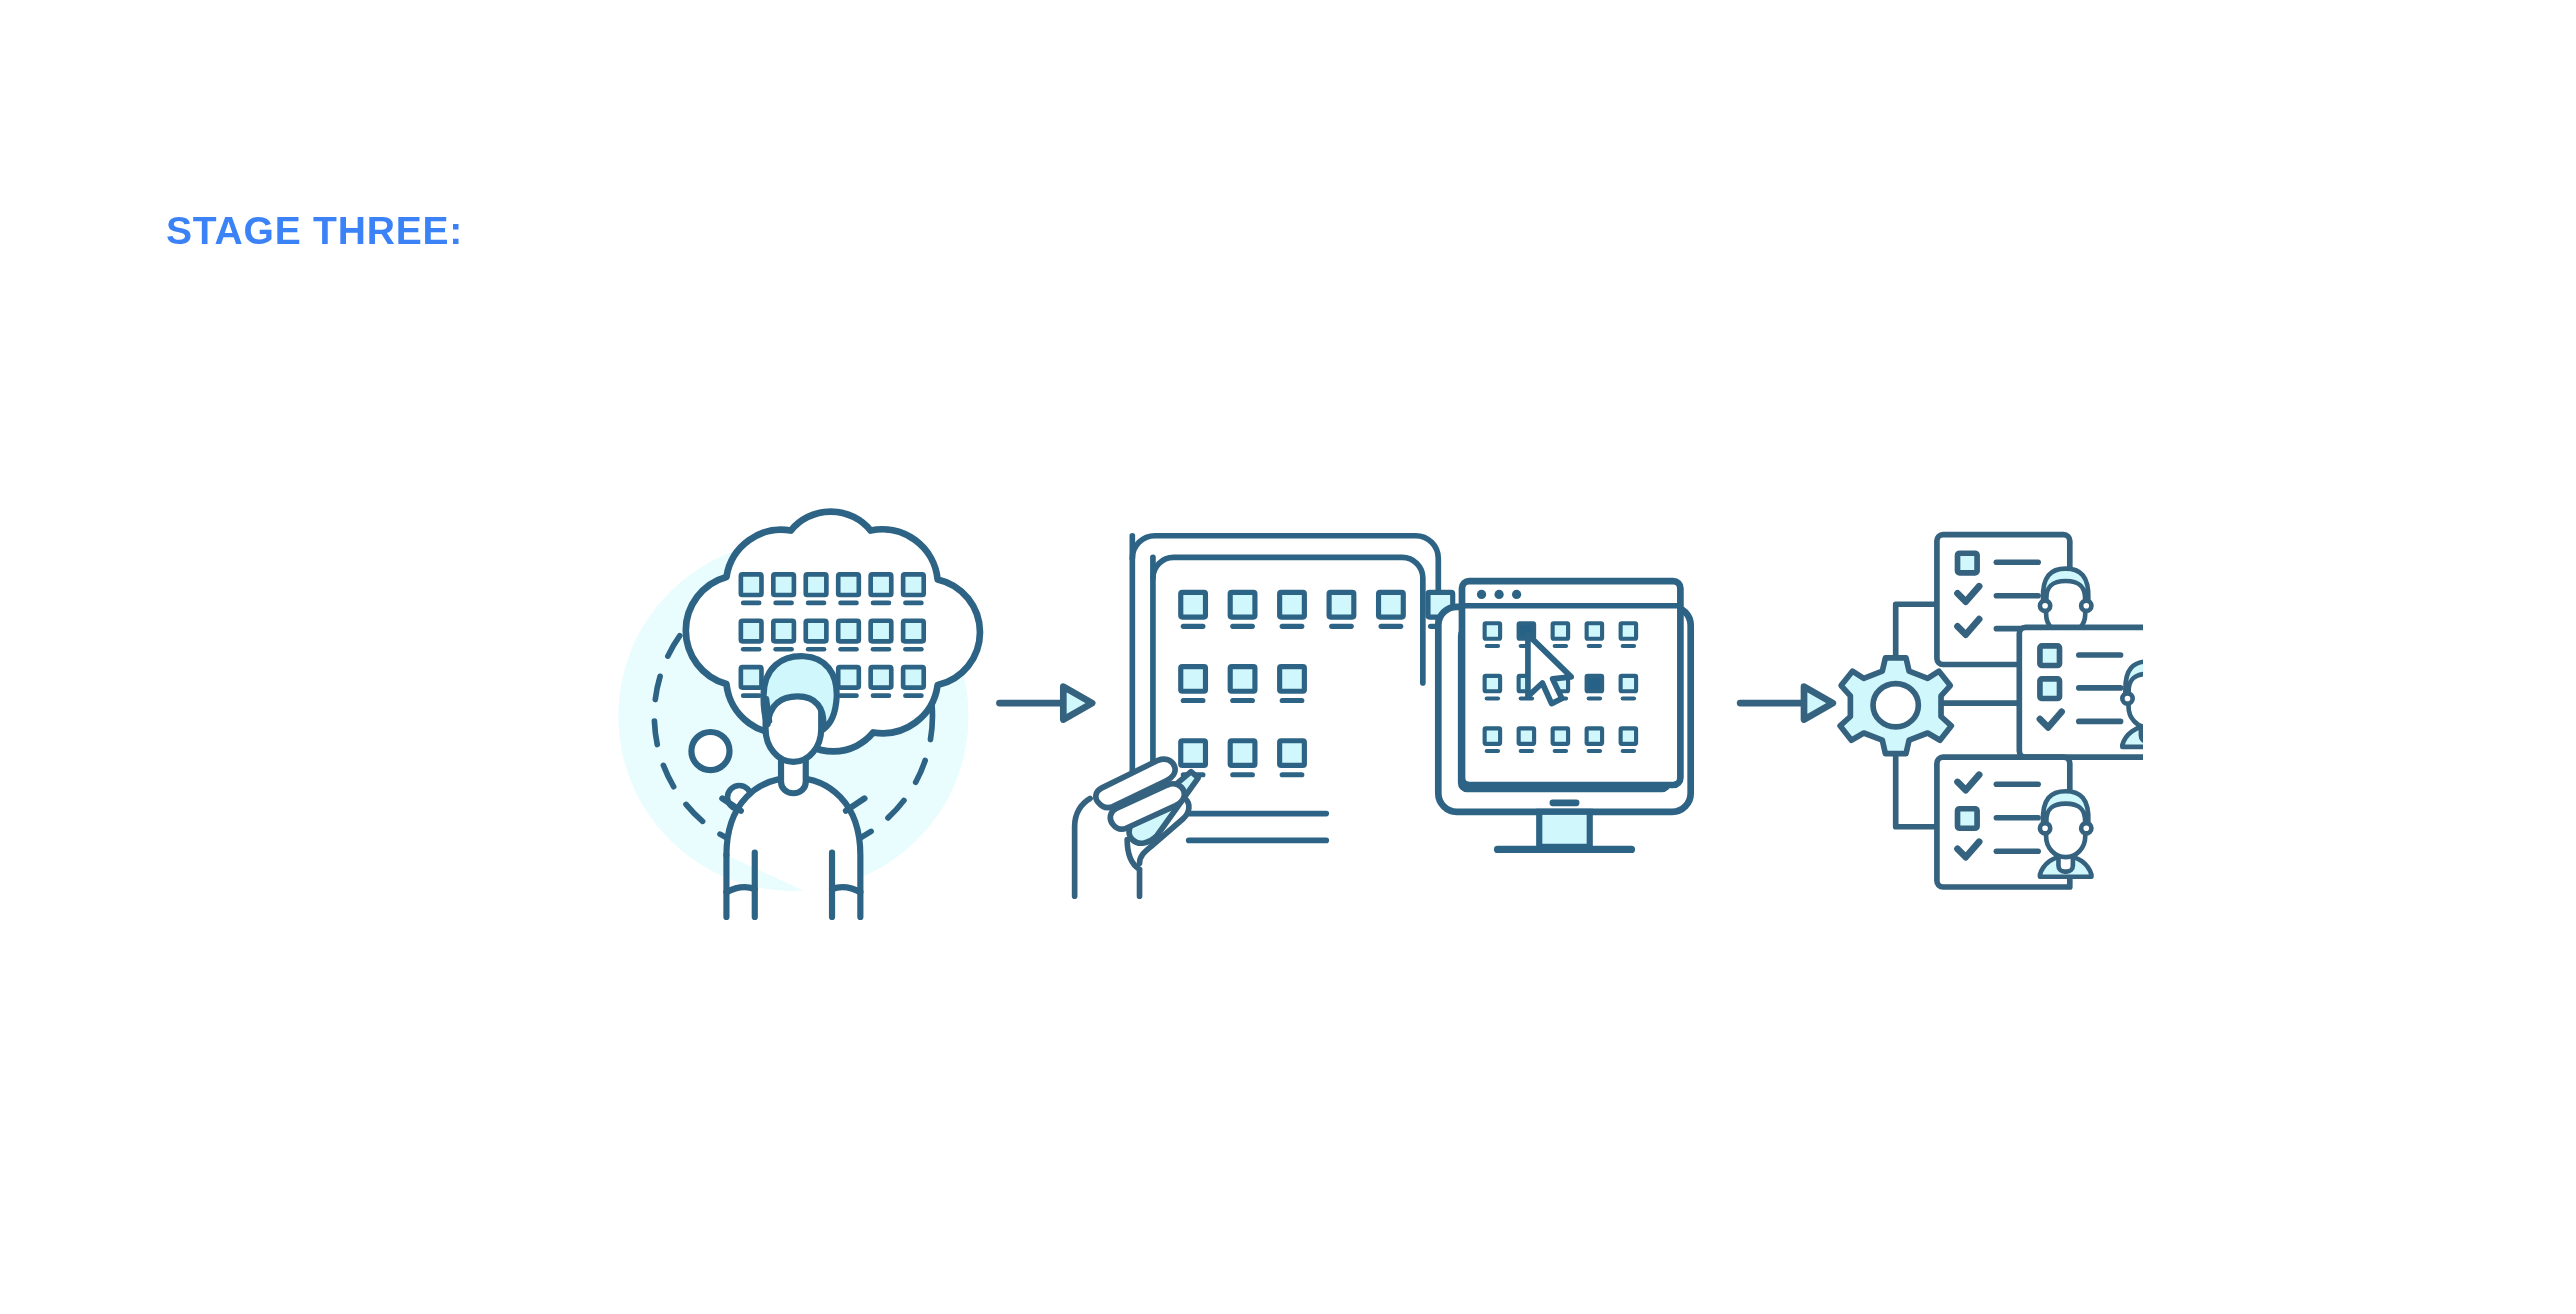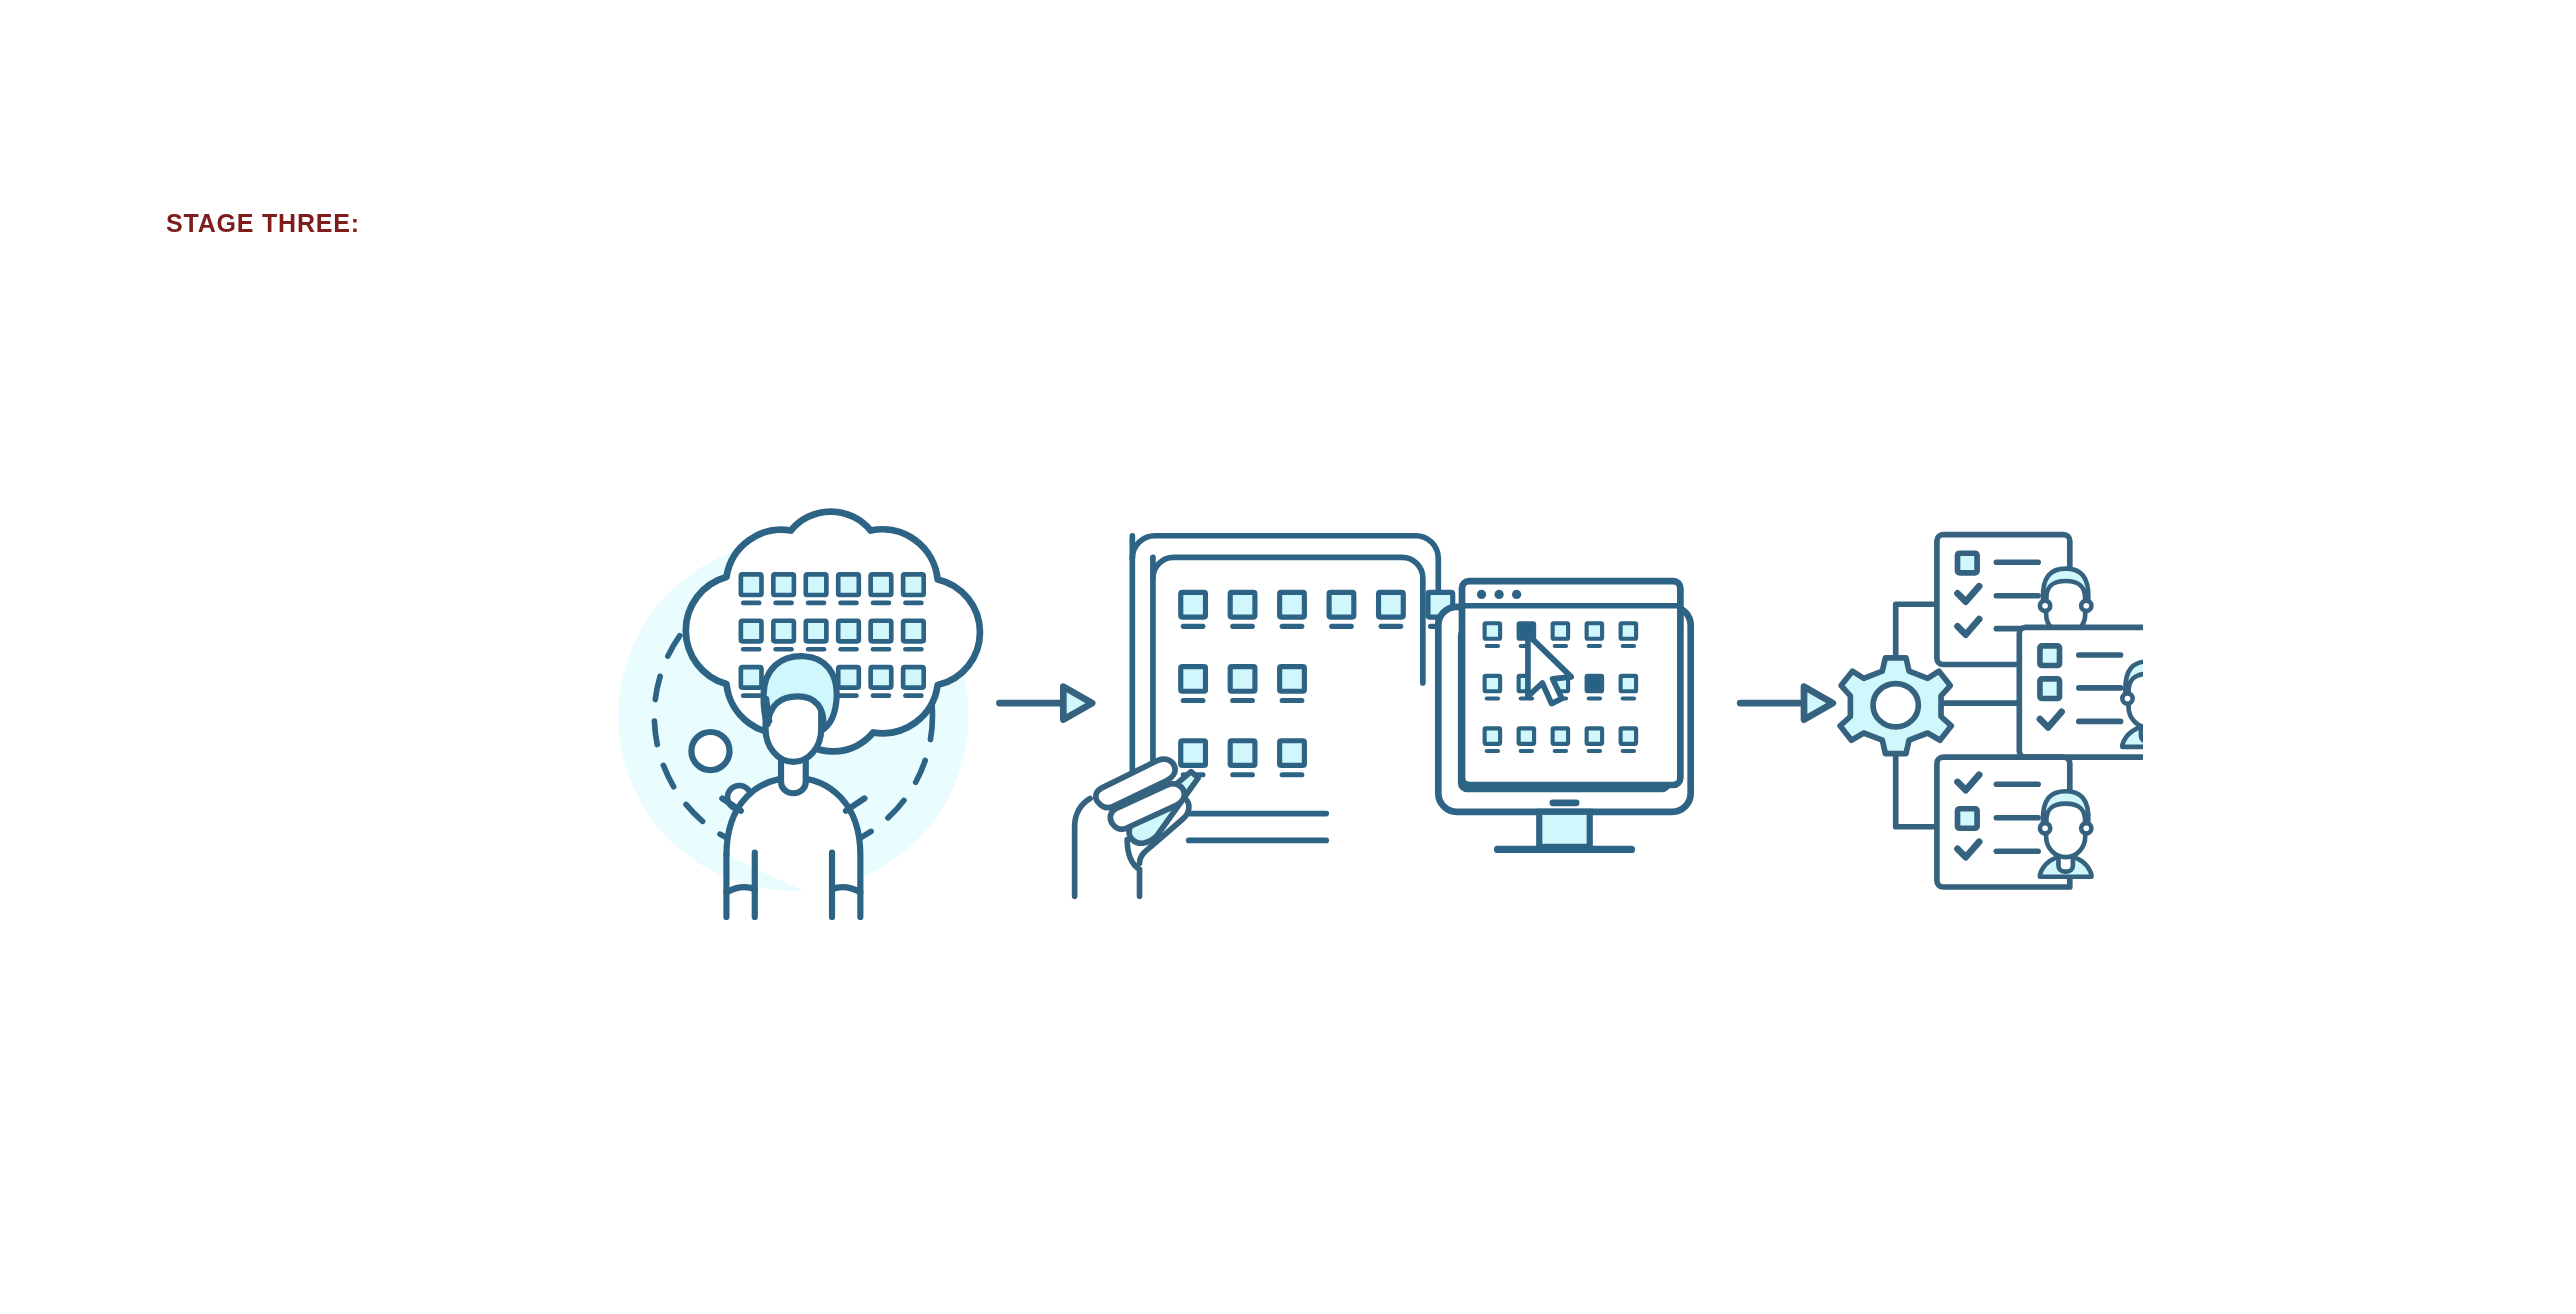--- a/index.html
+++ b/index.html
@@ -20,23 +20,23 @@
     width: 2694px;
     height: 1314px;
     background: #ffffff;
   }
   #page-title {
     position: absolute;
     left: 166px;
     top: 211px;
     font-family: "Liberation Sans", sans-serif;
     font-weight: bold;
-    font-size: 25px;
+    font-size: 39px;
     letter-spacing: 0.8px;
-    color: #7f1d1d;
+    color: #3b82f6;
     white-space: nowrap;
     line-height: 1;
   }
   #illustration {
     position: absolute;
     left: 577px;
     top: 443px;
     width: 1566px;
     height: 546px;
   }

